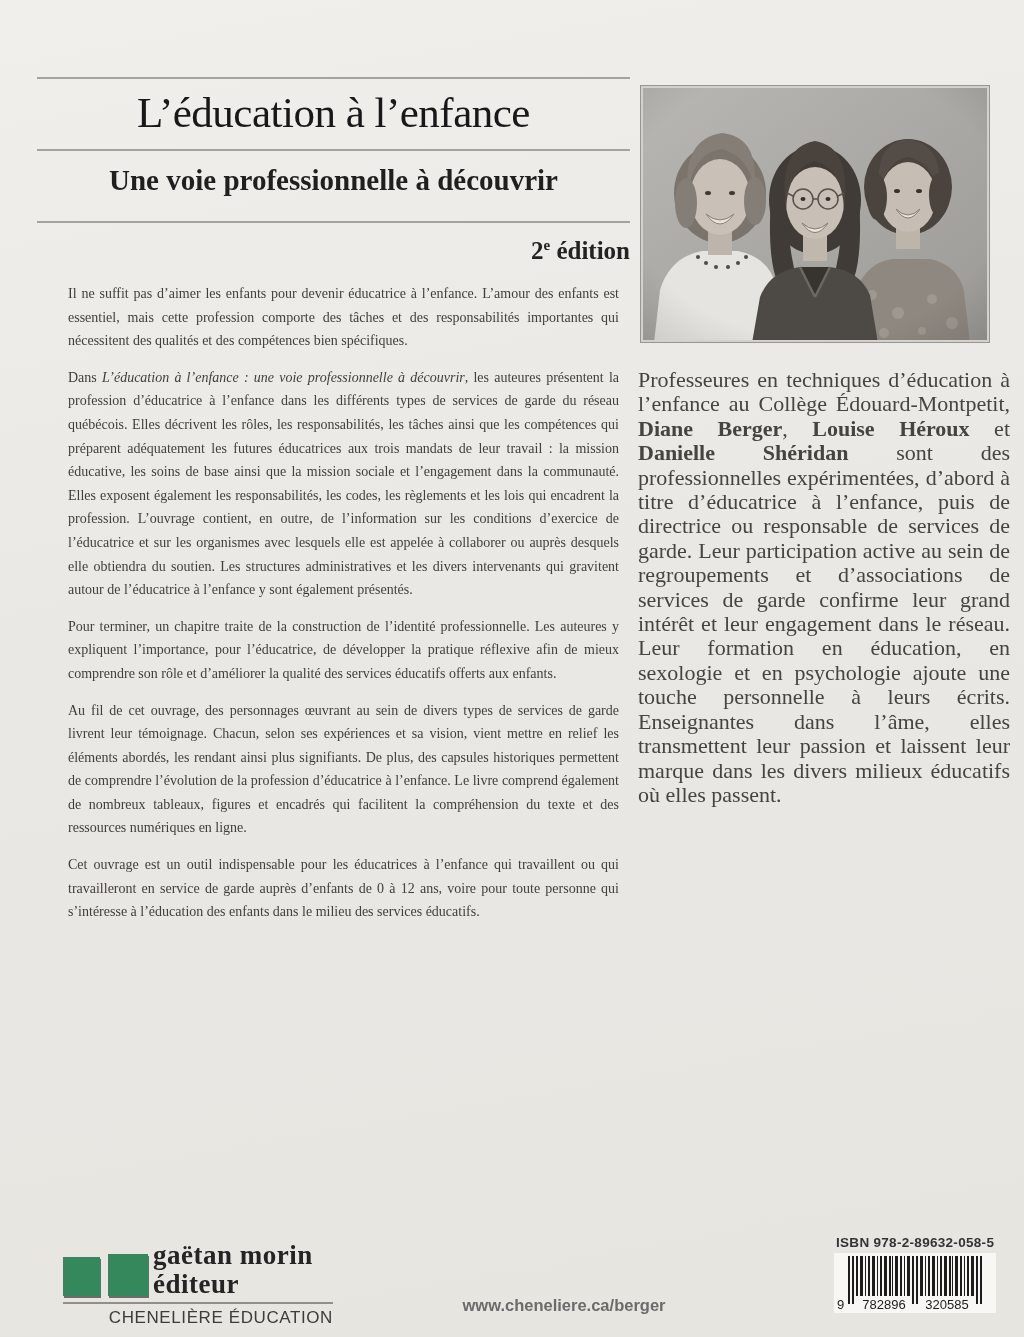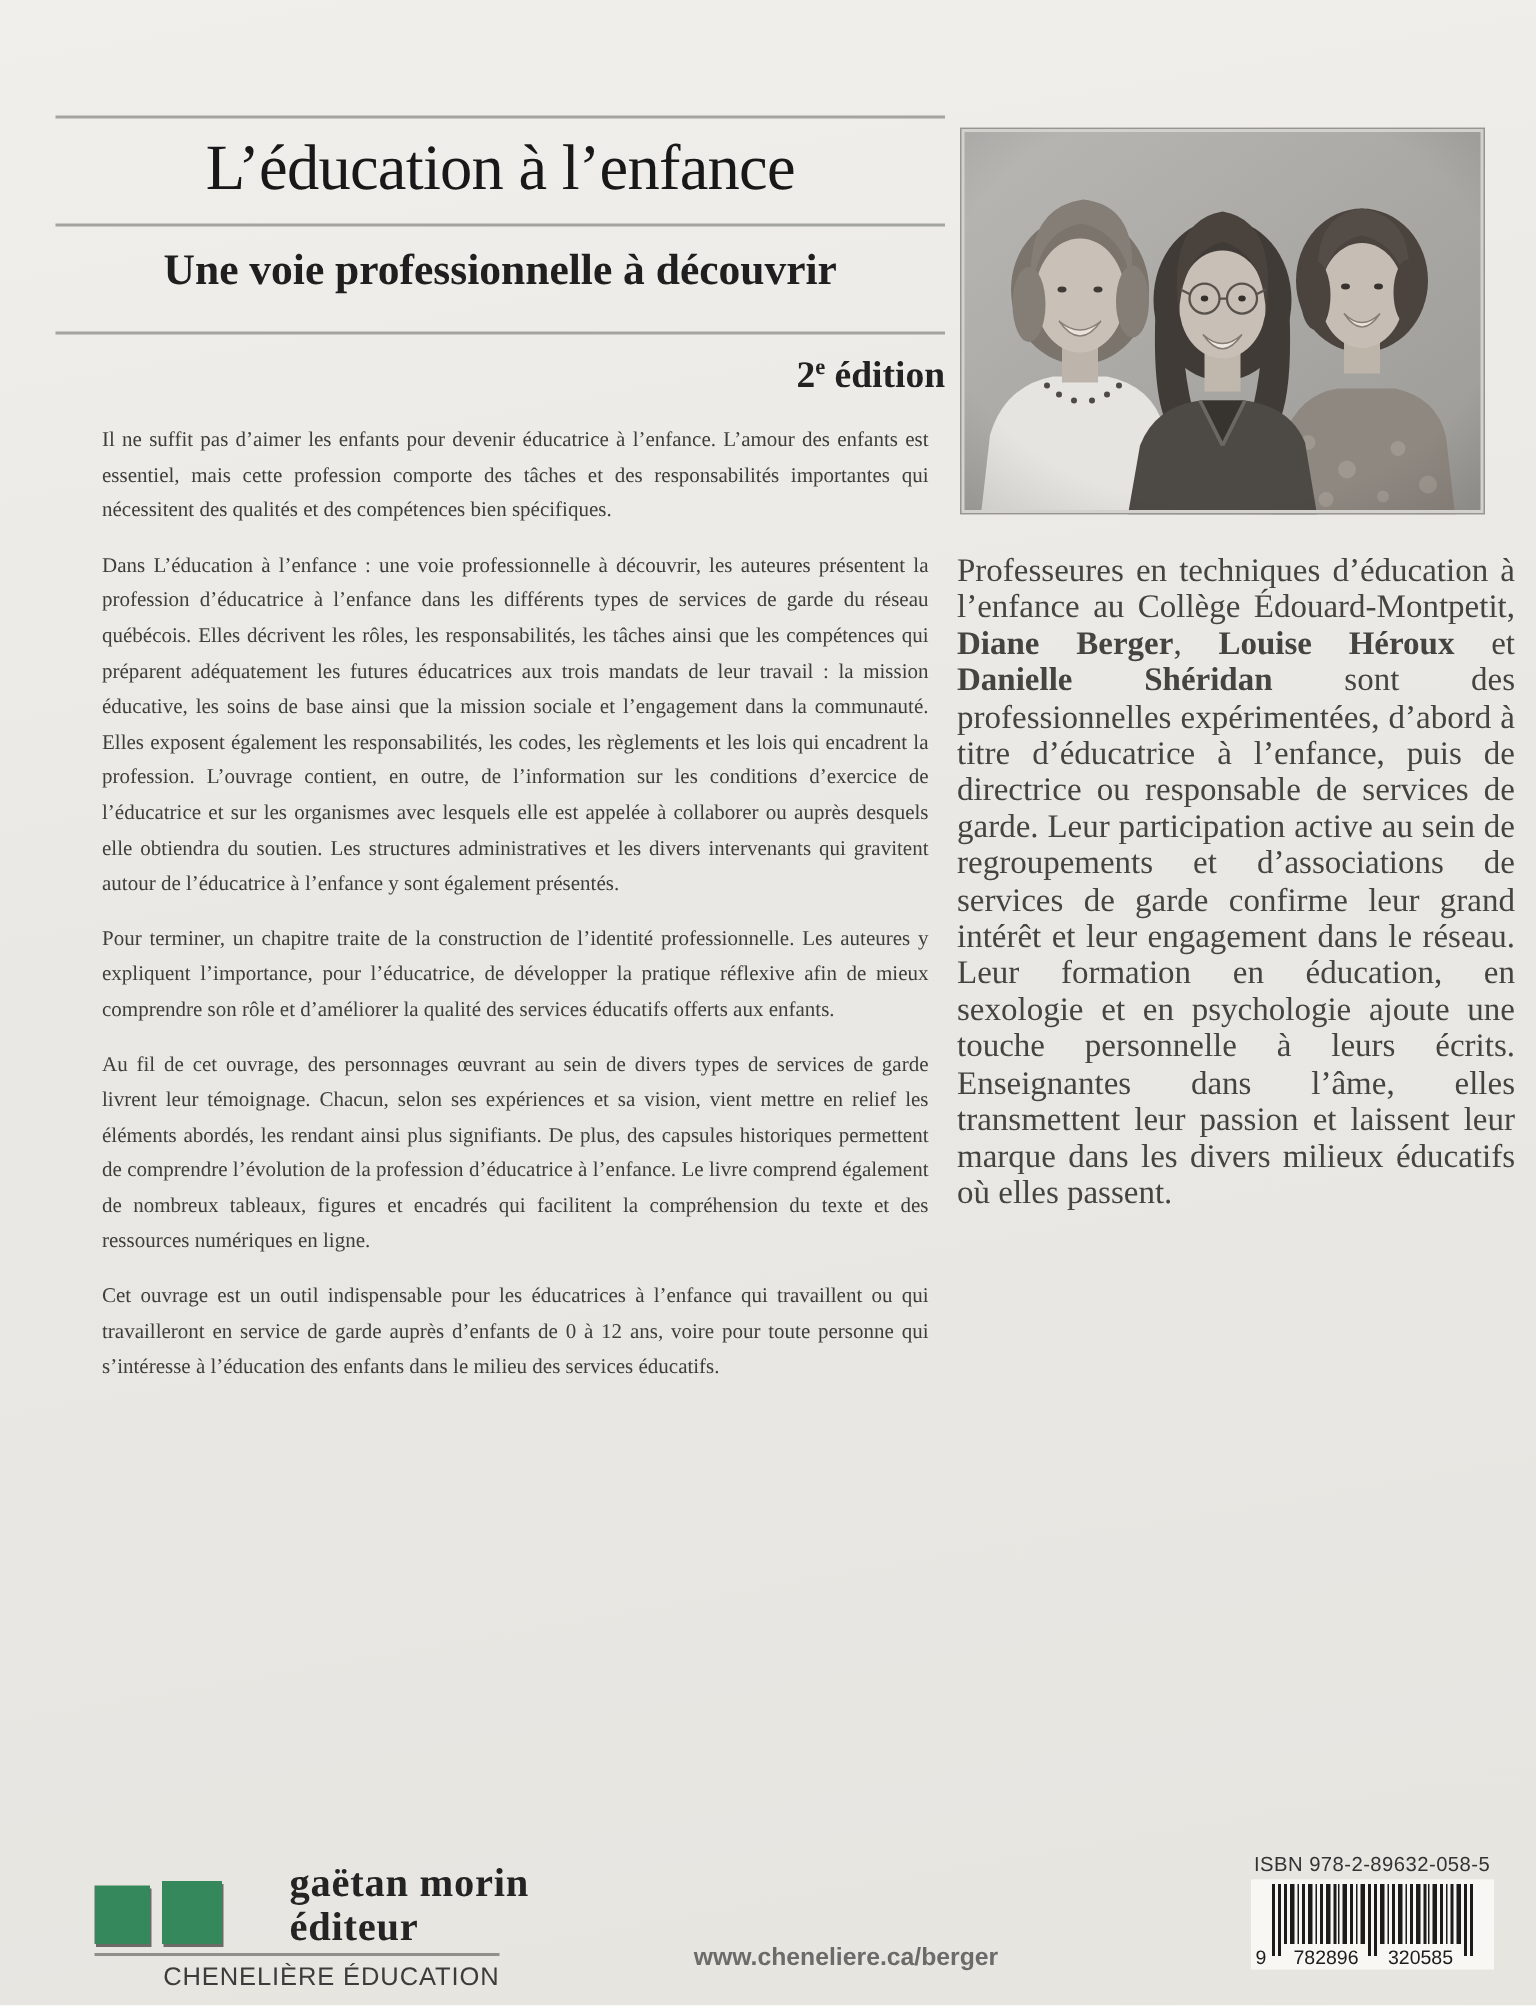--- a/index.html
+++ b/index.html
@@ -24,53 +24,52 @@
     position:absolute;left:37px;top:237px;width:593px;
     text-align:right;font-size:25px;font-weight:bold;color:#222;
   }
   .edition sup{font-size:60%;vertical-align:super;}
   .synopsis{
     position:absolute;left:68px;top:282px;width:551px;
     font-size:14px;line-height:23.6px;color:#3f3e3b;
     text-align:justify;
   }
   .synopsis p{margin:0 0 13px 0;}
-  .it{}
+  .it{font-style:italic;}
   .bd{font-weight:bold;}
   .photo-wrap{position:absolute;left:640px;top:85px;width:350px;height:258px;}
   .author-note{
     position:absolute;left:638px;top:368px;width:372px;
     font-size:22px;line-height:24.4px;color:#454440;
     text-align:justify;
   }
   
   .sq{position:absolute;background:#35885c;box-shadow:1px 2px 0 #6d6b67;}
   .sq1{left:63px;top:1257px;width:37px;height:39px;}
   .sq2{left:108px;top:1254px;width:40px;height:42px;}
   .publisher{
     position:absolute;left:153px;top:1241px;
     font-size:27px;font-weight:bold;color:#242424;line-height:29px;
     letter-spacing:0.5px;
-    margin-left:40px;
   }
   .pub-rule{position:absolute;left:63px;top:1302px;width:270px;height:2px;background:#8f8f8b;}
   .cheneliere{
     position:absolute;left:63px;top:1308px;width:270px;
     text-align:right;font-family:"Liberation Sans",sans-serif;
     font-size:17px;letter-spacing:0.6px;color:#3c3c3c;
   }
   .website{
     position:absolute;left:444px;top:1296px;width:240px;
     text-align:center;font-family:"Liberation Sans",sans-serif;
     font-size:16.5px;font-weight:bold;color:#6b6b69;
   }
   .isbn{
     position:absolute;left:836px;top:1235px;width:170px;
     font-family:"Liberation Sans",sans-serif;
-    font-size:13.5px;font-weight:normal;color:#333;letter-spacing:0.3px;
+    font-size:13.5px;font-weight:bold;color:#333;letter-spacing:0.3px;
   }
   .barcode{position:absolute;left:834px;top:1253px;width:162px;height:60px;background:#f8f7f4;}
   .barcode svg{display:block;}
 </style>
 </head>
 <body>
 
 <div class="page">
 
   <div class="rule" style="left:37px;top:77px;width:593px;"></div>

